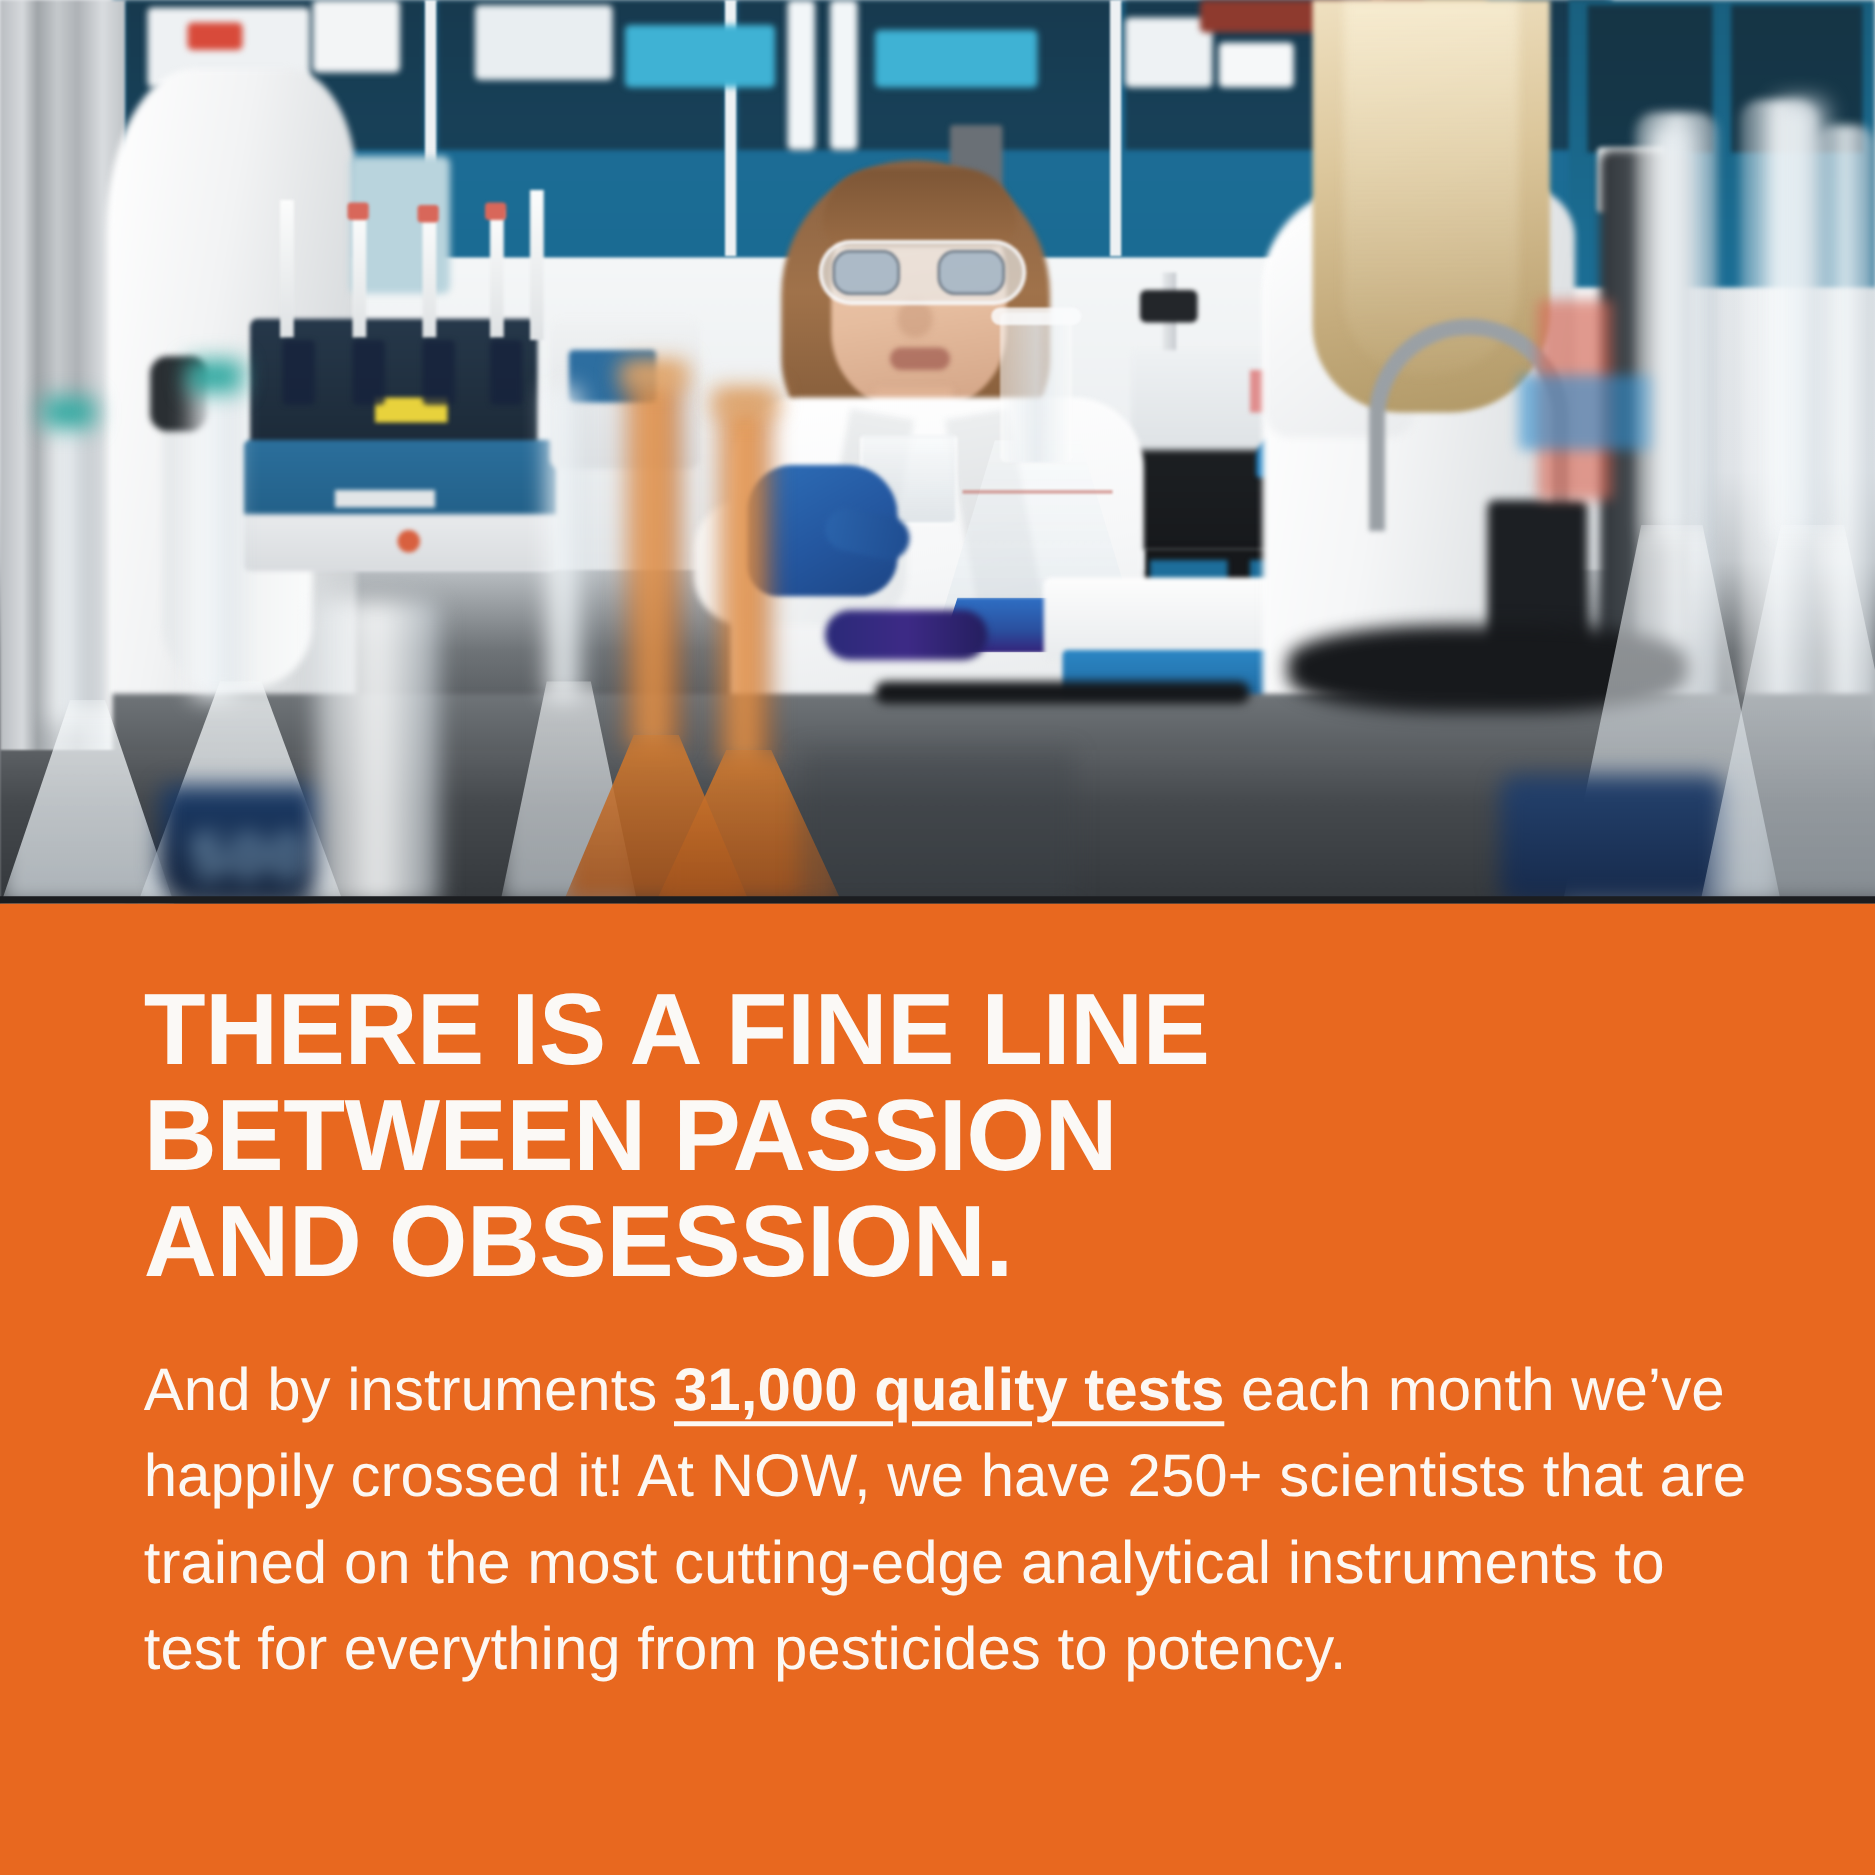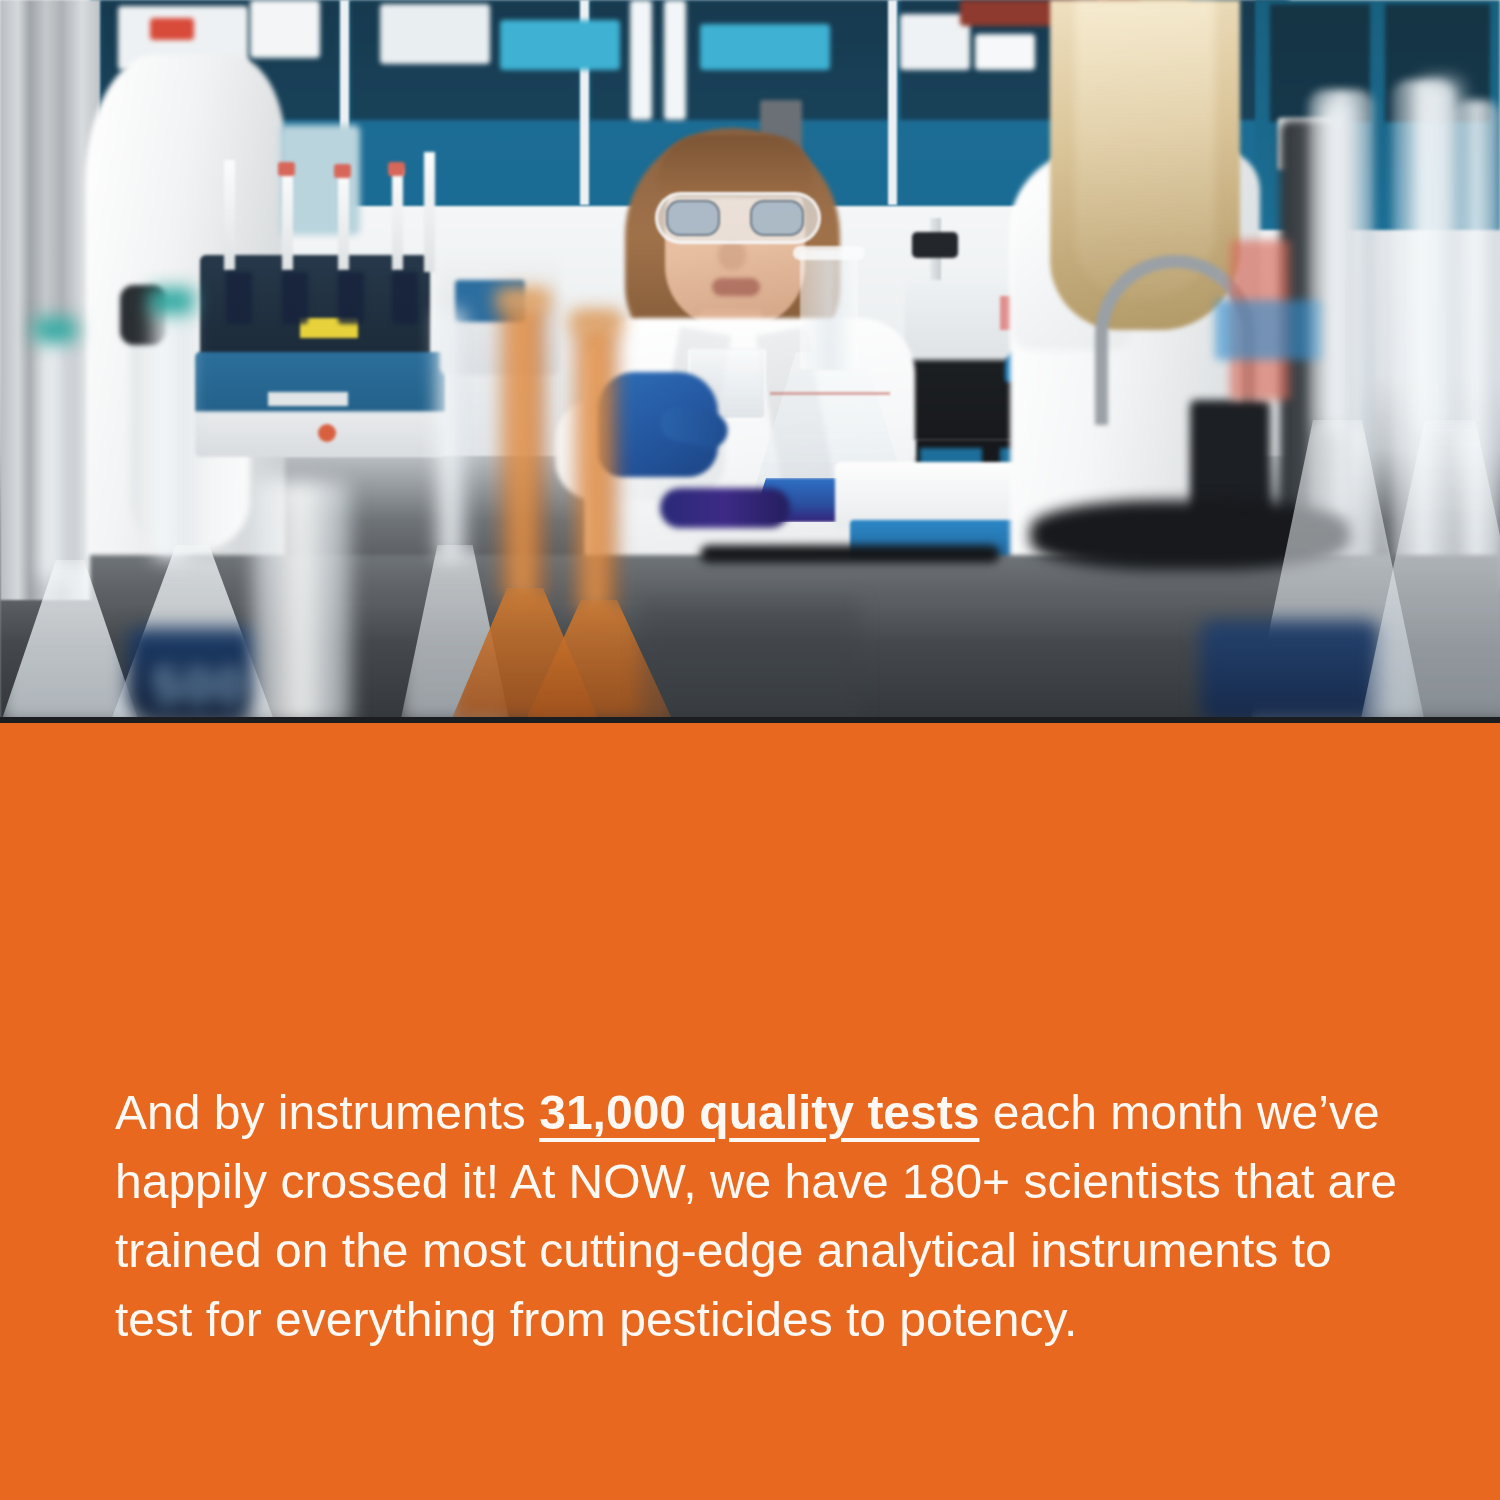--- a/index.html
+++ b/index.html
@@ -385,18 +385,21 @@
     <div class="ph fg-strong" style="left:1200px;top:620px;width:180px;height:103px;background:linear-gradient(180deg,#24426e,#16294a);border-radius:14px"></div>
 
     <div class="ph fg-strong vol-neck" style="left:1418px;top:80px;width:44px;height:350px"></div>
     <div class="ph fg-strong" style="left:1360px;top:420px;width:180px;height:303px;background:linear-gradient(180deg,rgba(250,252,253,.5),rgba(214,224,232,.5));clip-path:polygon(36% 0%,64% 0%,100% 100%,0% 100%)"></div>
 
     <div class="ph photo-edge"></div>
   </div>
 
   <div class="panel"></div>
 
+  <h1 class="headline">There is a fine line
+between passion
+and obsession.</h1>
 
   <p class="body-copy">
-    <span>And by instruments </span><span class="hl-strong">31,000 quality tests</span><span> each month we’ve happily crossed it! At NOW, we have 180+ scientists that are trained on the most cutting-edge analytical instruments to test for everything from pesticides to potency.</span>
+    <span>And by instruments </span><span class="hl-strong">31,000 quality tests</span><span> each month we’ve happily crossed it! At NOW, we have 250+ scientists that are trained on the most cutting-edge analytical instruments to test for everything from pesticides to potency.</span>
   </p>
 
 </div>
 
 </body></html>

